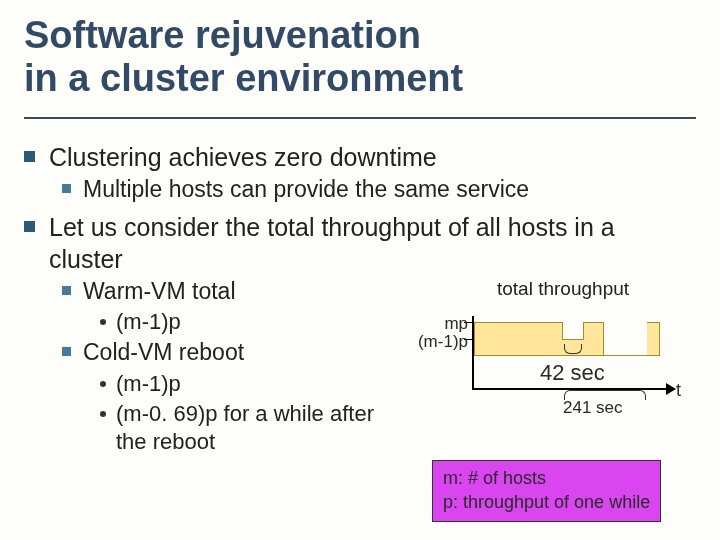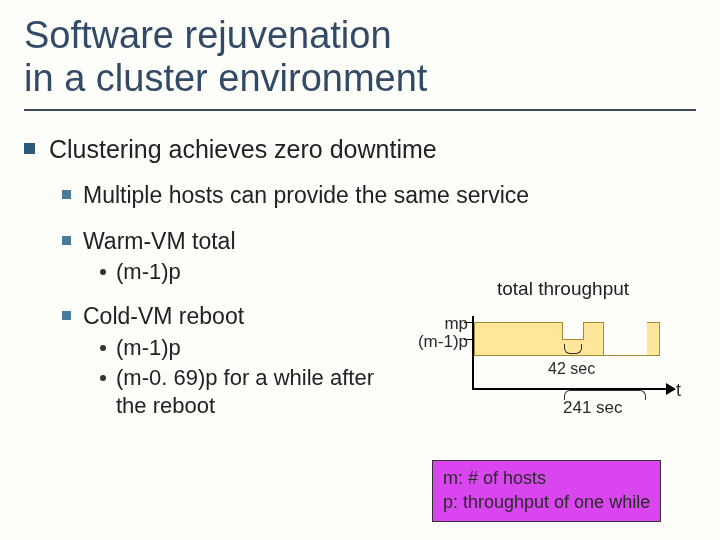--- a/index.html
+++ b/index.html
@@ -12,42 +12,42 @@
   }
   .slide {
     width: 720px; height: 540px;
     padding: 14px 24px 10px 24px;
     position: relative;
   }
   .title {
     color: #334a66;
     font-size: 38px;
     line-height: 1.12;
-    font-weight: 400;
+    font-weight: 700;
     border-bottom: 2px solid #3a4a5a;
-    padding-bottom: 10px;
+    padding-bottom: 18px;
     margin-bottom: 22px;
   }
   .bullets { font-size: 25px; color: #222; }
   .lvl1 { margin-bottom: 6px; }
   .lvl1-row, .lvl2-row, .lvl3-row { display: flex; align-items: flex-start; }
   .sq {
     width: 11px; height: 11px; flex: 0 0 11px;
     background: #2c5a7a; margin-top: 10px; margin-right: 14px;
   }
   .sq.small {
     width: 9px; height: 9px; flex: 0 0 9px;
     background: #4a7a9a; margin-top: 9px; margin-right: 12px;
   }
   .disc {
     width: 6px; height: 6px; flex: 0 0 6px;
     border-radius: 50%; background: #333;
     margin-top: 11px; margin-right: 10px;
   }
-  .lvl2 { margin-left: 38px; font-size: 23px; margin-top: 16px; }
+  .lvl2 { margin-left: 38px; font-size: 23px; margin-top: 2px; }
   .lvl3 { margin-left: 76px; font-size: 22px; margin-top: 2px; }
   .txt { line-height: 1.28; }
   .annot { position: absolute; font-size: 18px; color: #222; margin-left: 37px; }
   .chart {
     position: absolute;
     left: 408px; top: 304px;
     width: 274px; height: 100px;
   }
   .axis-y { position:absolute; left:64px; top:12px; width:2px; height:72px; background:#000; }
   .axis-x { position:absolute; left:64px; top:84px; width:198px; height:2px; background:#000; }
@@ -64,21 +64,21 @@
     background:#fdfdfa; border:1.5px solid #a58a30; border-top:none;
   }
   .notch2 {
     position:absolute; left:195px; top:18px; width:44px; height:34px;
     background:#fdfdfa; border:1.5px solid #a58a30; border-top:none; border-right:none;
   }
   .tick-mp { position:absolute; left:56px; top:18px; width:10px; height:1px; background:#000; }
   .tick-m1p { position:absolute; left:56px; top:35px; width:10px; height:1px; background:#000; }
   .lbl-mp { position:absolute; right:214px; top:10px; font-size:17px; }
   .lbl-m1p { position:absolute; right:214px; top:28px; font-size:17px; text-align:right; }
-  .lbl-42 { position:absolute; left:140px; top:56px; font-size:16px; }
+  .lbl-42 { position:absolute; left:132px; top:56px; font-size:22px; }
   .lbl-241 { position:absolute; left:155px; top:94px; font-size:17px; }
   .lbl-t { position:absolute; left:268px; top:76px; font-size:18px; }
   .brace1 {
     position:absolute; left:156px; top:40px; width:18px; height:10px;
     border-bottom:1.5px solid #333; border-left:1.5px solid #333; border-right:1.5px solid #333;
     border-radius:0 0 6px 6px;
   }
   .brace2 {
     position:absolute; left:156px; top:86px; width:82px; height:10px;
     border-top:1.5px solid #333; border-left:1.5px solid #333; border-right:1.5px solid #333;
@@ -108,20 +108,24 @@
       </div>
       <div class="lvl2">
         <div class="lvl2-row">
           <span class="sq small"></span>
           <span class="txt">Multiple hosts can provide the same service</span>
         </div>
       </div>
     </div>
 
     <div class="lvl1">
+      <div class="lvl1-row">
+        <span class="sq"></span>
+        <span class="txt" style="max-width:590px">Let us consider the total throughput of all hosts in a cluster</span>
+      </div>
 
       <div class="lvl2">
         <div class="lvl2-row">
           <span class="sq small"></span>
           <span class="txt">Warm-VM total</span>
         </div>
       </div>
       <div class="lvl3">
         <div class="lvl3-row">
           <span class="disc"></span>

